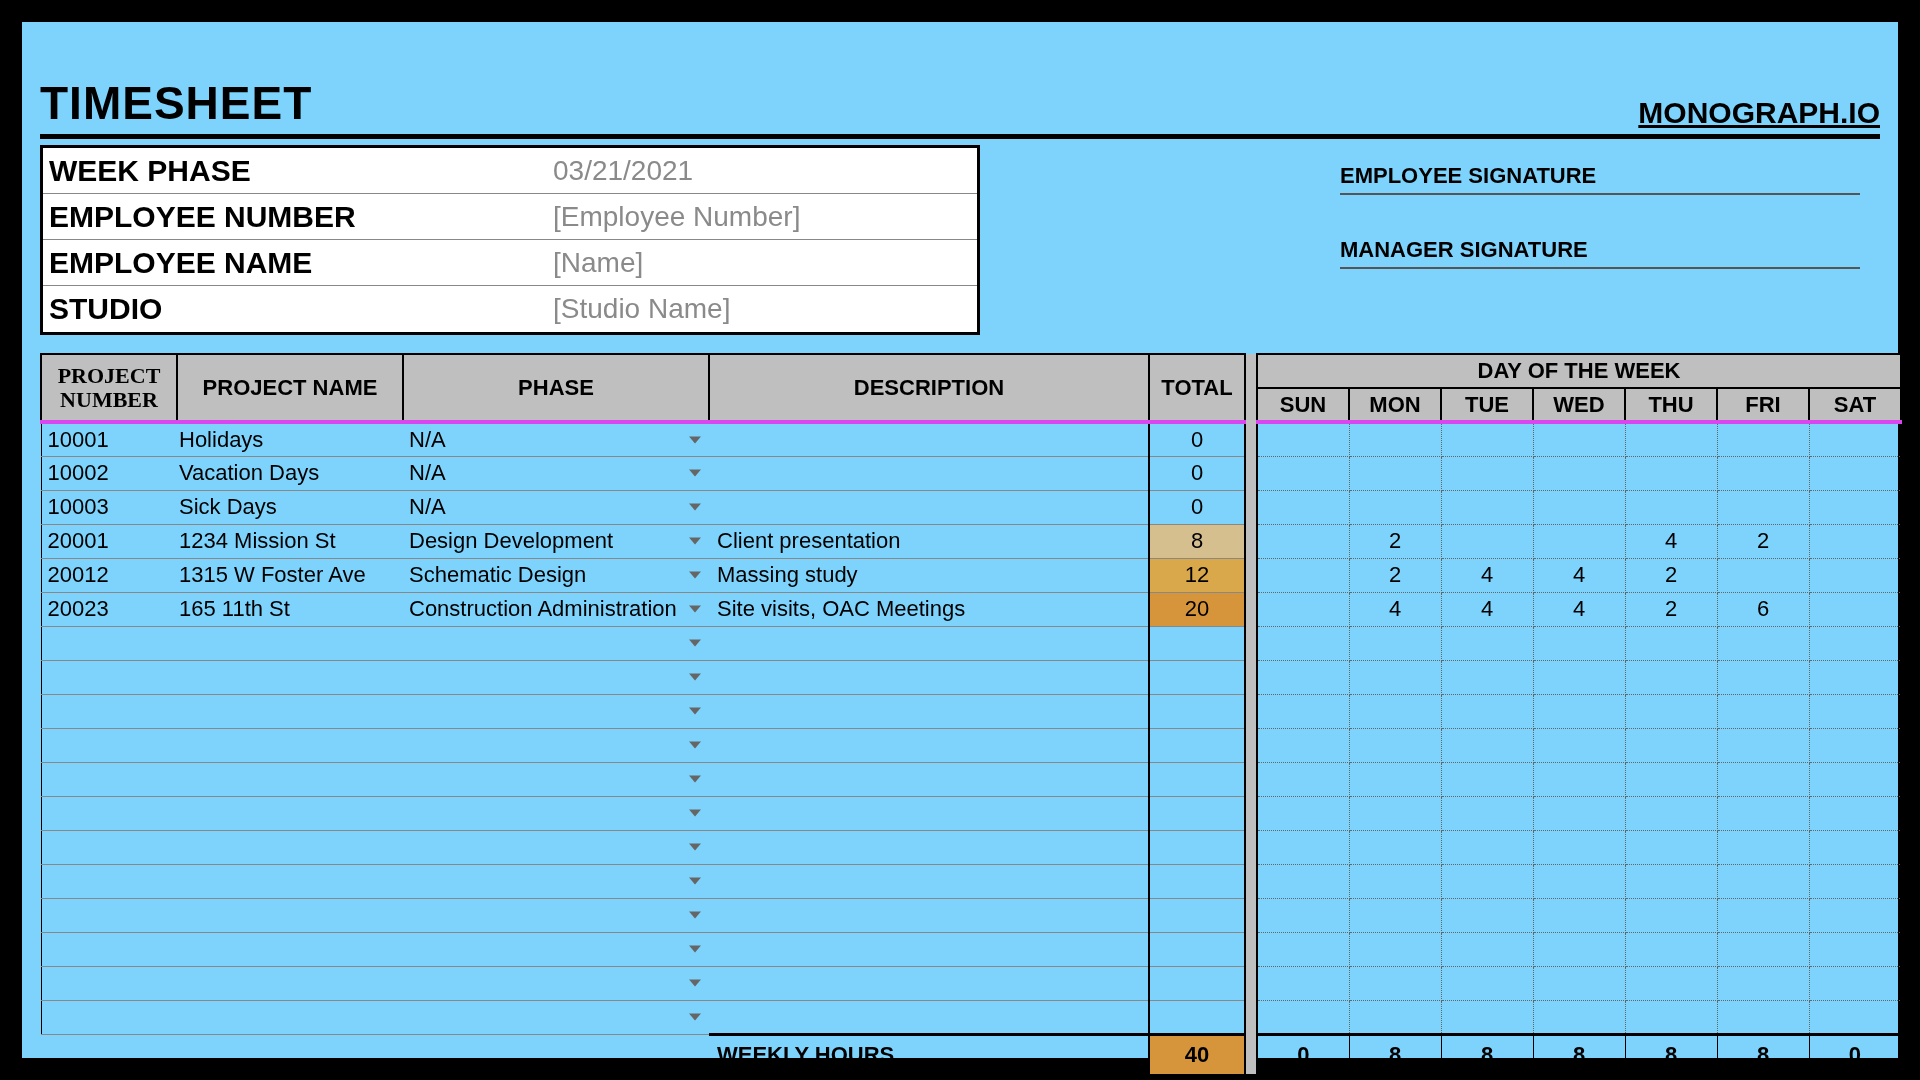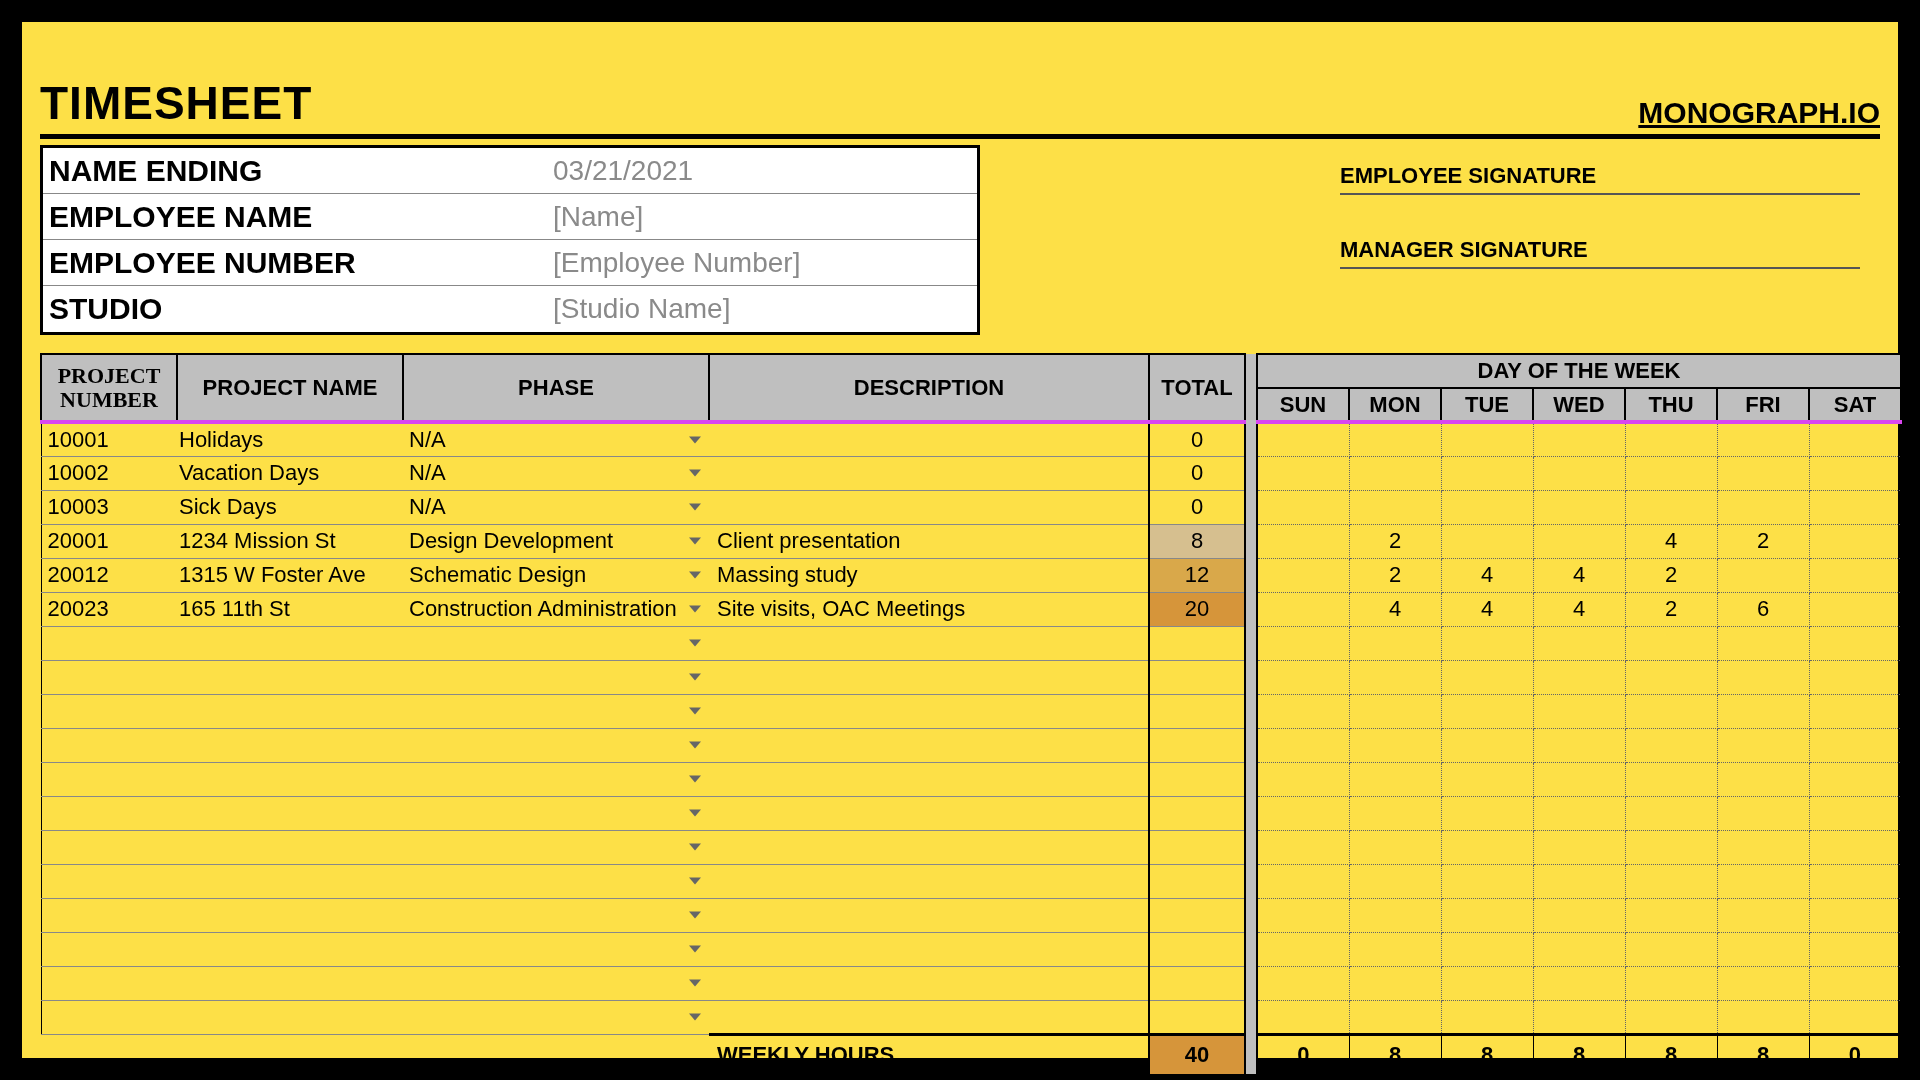--- a/index.html
+++ b/index.html
@@ -7,21 +7,21 @@
   body {
     background: #000;
     font-family: Arial, Helvetica, sans-serif;
     display: flex;
     align-items: center;
     justify-content: center;
   }
   .sheet {
     width: 1880px;
     height: 1040px;
-    background: #fde047;
+    background: #7dd3fc;
     border: 2px solid #000;
     padding: 30px 18px 30px 18px;
     position: relative;
   }
   .topbar {
     display: flex;
     justify-content: space-between;
     align-items: flex-end;
     border-bottom: 5px solid #000;
     padding-bottom: 4px;
@@ -178,30 +178,30 @@
 <div class="sheet">
 
   <div class="topbar">
     <div class="title">TIMESHEET</div>
     <div class="brand">MONOGRAPH.IO</div>
   </div>
 
   <div class="meta">
     <div class="meta-left">
       <div class="meta-row">
-        <div class="meta-label">NAME ENDING</div>
+        <div class="meta-label">WEEK PHASE</div>
         <div class="meta-value">03/21/2021</div>
+      </div>
+      <div class="meta-row">
+        <div class="meta-label">EMPLOYEE NUMBER</div>
+        <div class="meta-value">[Employee Number]</div>
       </div>
       <div class="meta-row">
         <div class="meta-label">EMPLOYEE NAME</div>
         <div class="meta-value">[Name]</div>
-      </div>
-      <div class="meta-row">
-        <div class="meta-label">EMPLOYEE NUMBER</div>
-        <div class="meta-value">[Employee Number]</div>
       </div>
       <div class="meta-row">
         <div class="meta-label">STUDIO</div>
         <div class="meta-value">[Studio Name]</div>
       </div>
     </div>
     <div class="meta-right">
       <div class="sig">EMPLOYEE SIGNATURE</div>
       <div class="sig">MANAGER SIGNATURE</div>
     </div>

